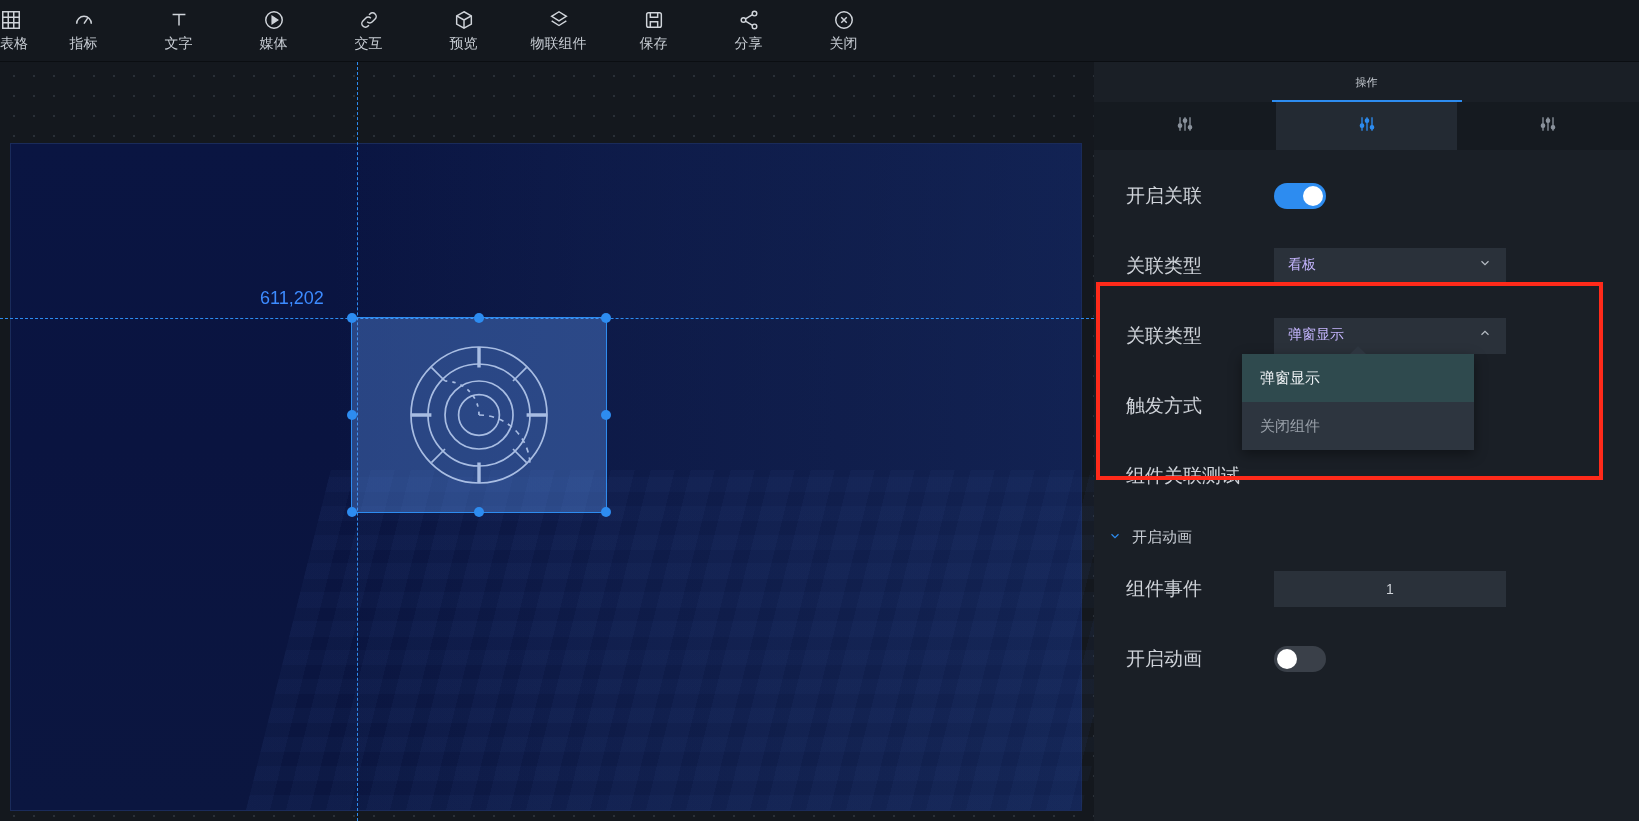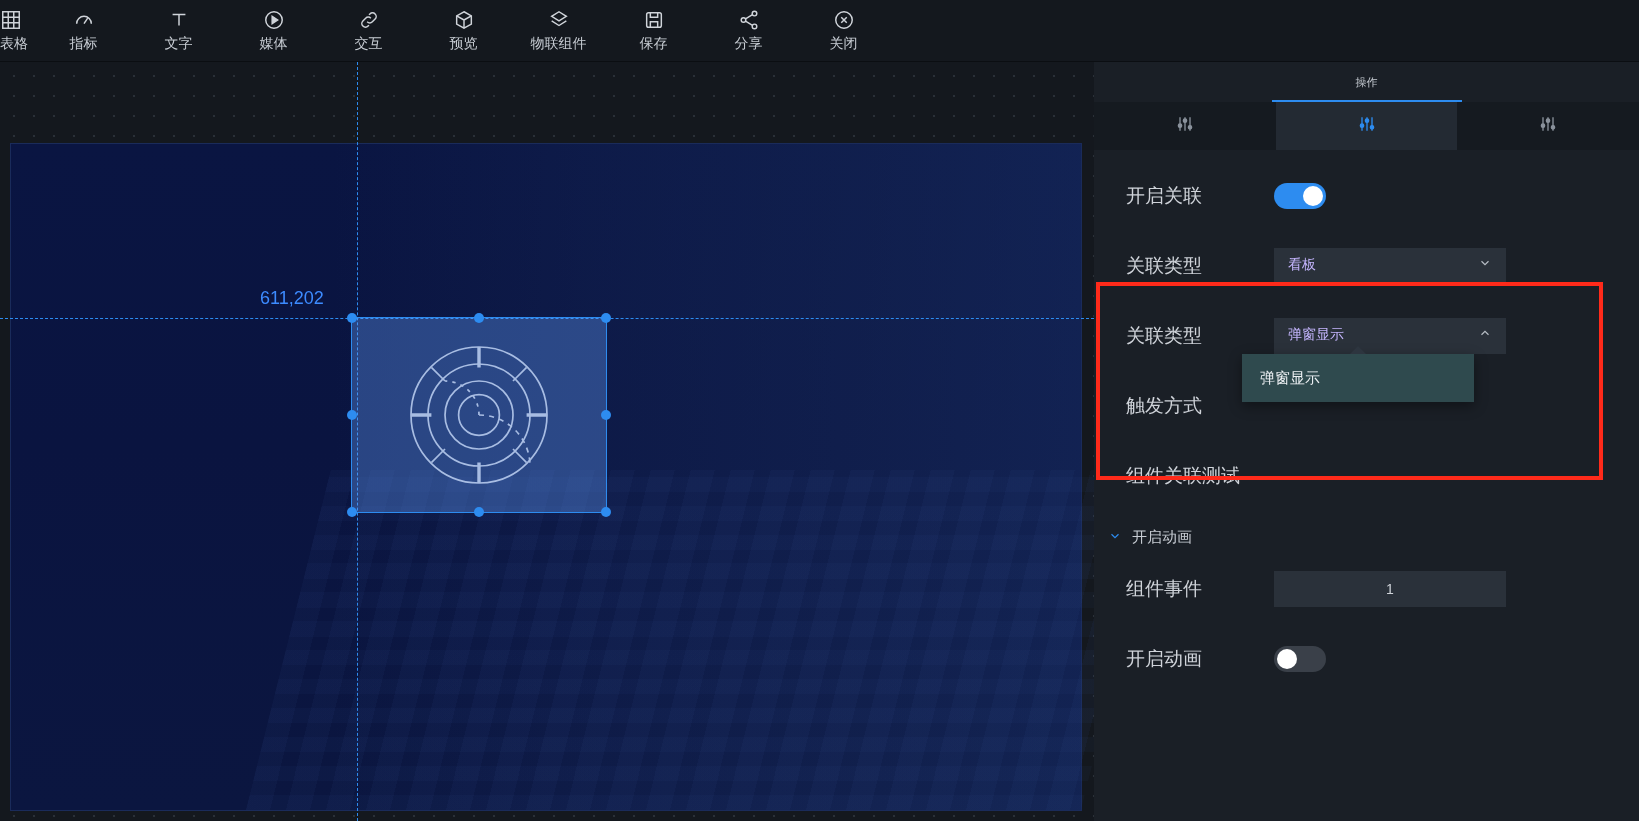--- a/index.html
+++ b/index.html
@@ -334,16 +334,17 @@
           <div class="toggle off">
               <div class="knob"></div>
             </div>
         </div>
       </div>
 
       <div class="hl-box" style="left:2px;top:132px;width:507px;height:198px;"></div>
 
       <div class="dropdown" style="left:148px;top:204px;width:232px;">
         <div class="dd-item sel-item">弹窗显示</div>
+        <div class="dd-item">关闭组件</div>
       </div>
     </div>
   </div>
 </div>
 
 </body></html>

